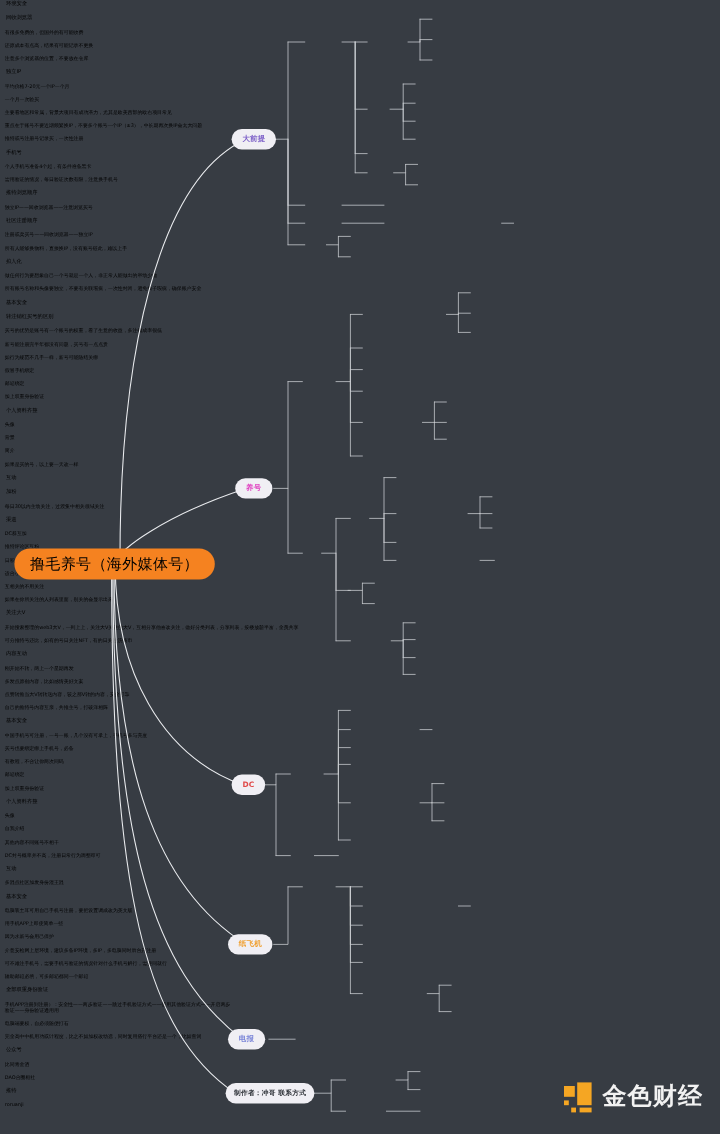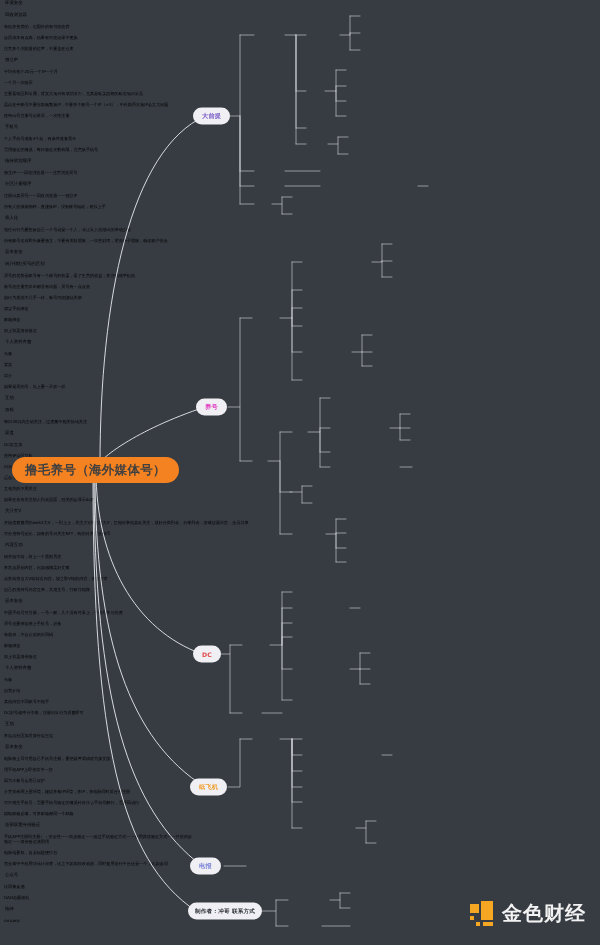--- a/index.html
+++ b/index.html
@@ -10,40 +10,40 @@
     overflow:hidden;position:relative;
   }
   #stage{position:absolute;inset:0;}
   svg#wires{position:absolute;left:0;top:0;width:600px;height:945px;pointer-events:none;}
   .leaf{font-size:4.1px;height:11px;padding:0 4px;border-radius:6px;}
   .mid{font-size:4.4px;height:12px;padding:0 5px;border-radius:6px;}
 
   .root{
     position:absolute;
     background:#f58220;border:none;border-radius:13px;
-    color:#404040;font-size:12.5px;font-weight:bold;
+    color:#000000;font-size:12.5px;font-weight:normal;
     height:26px;padding:0 13px;
     display:flex;align-items:center;justify-content:center;
     transform:translateY(-50%);
     white-space:nowrap;letter-spacing:0.3px;
   }
   .branch{
     position:absolute;
     background:#f0eff4;border:none;border-radius:10px;
     height:17px;padding:0 9px;
     display:flex;align-items:center;justify-content:center;
     font-size:6.2px;font-weight:bold;
     transform:translateY(-50%);
     white-space:nowrap;letter-spacing:0.2px;
   }
   .branch.wide{padding:0 7px;}
 
   #logo{
     position:absolute;right:14px;bottom:18px;
-    display:flex;align-items:center;gap:7px;
+    display:flex;align-items:flex-end;gap:7px;
   }
   #logo .mark{position:relative;width:25px;height:25px;}
   #logo .mark i{position:absolute;display:block;background:#f5a623;}
   #logo .mark .b1{left:0;top:3px;width:9px;height:9px;}
   #logo .mark .b2{left:11px;top:0;width:12px;height:19px;}
   #logo .mark .b3{left:0;top:15px;width:4px;height:4px;}
   #logo .mark .b4{left:6px;top:21px;width:4px;height:4px;}
   #logo .mark .b5{left:13px;top:21px;width:10px;height:4px;}
   #logo .txt{color:#f2f2f2;font-size:20px;font-weight:bold;letter-spacing:1px;}
 </style>

